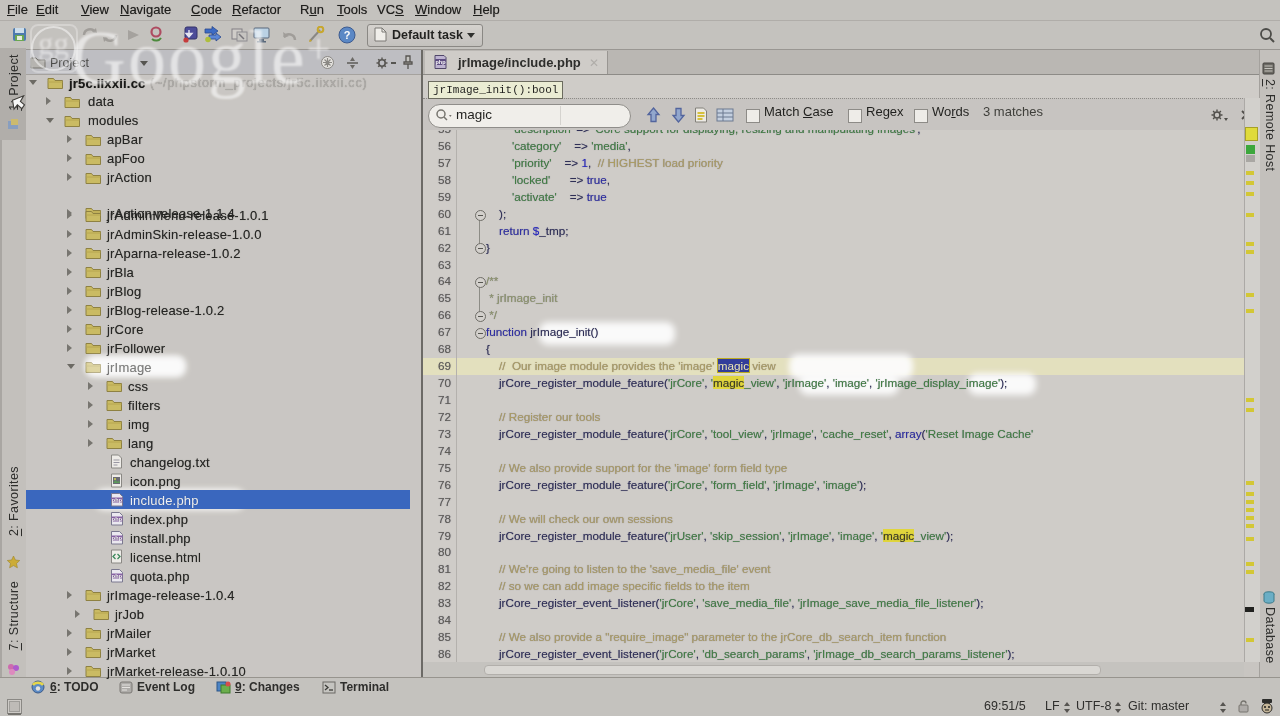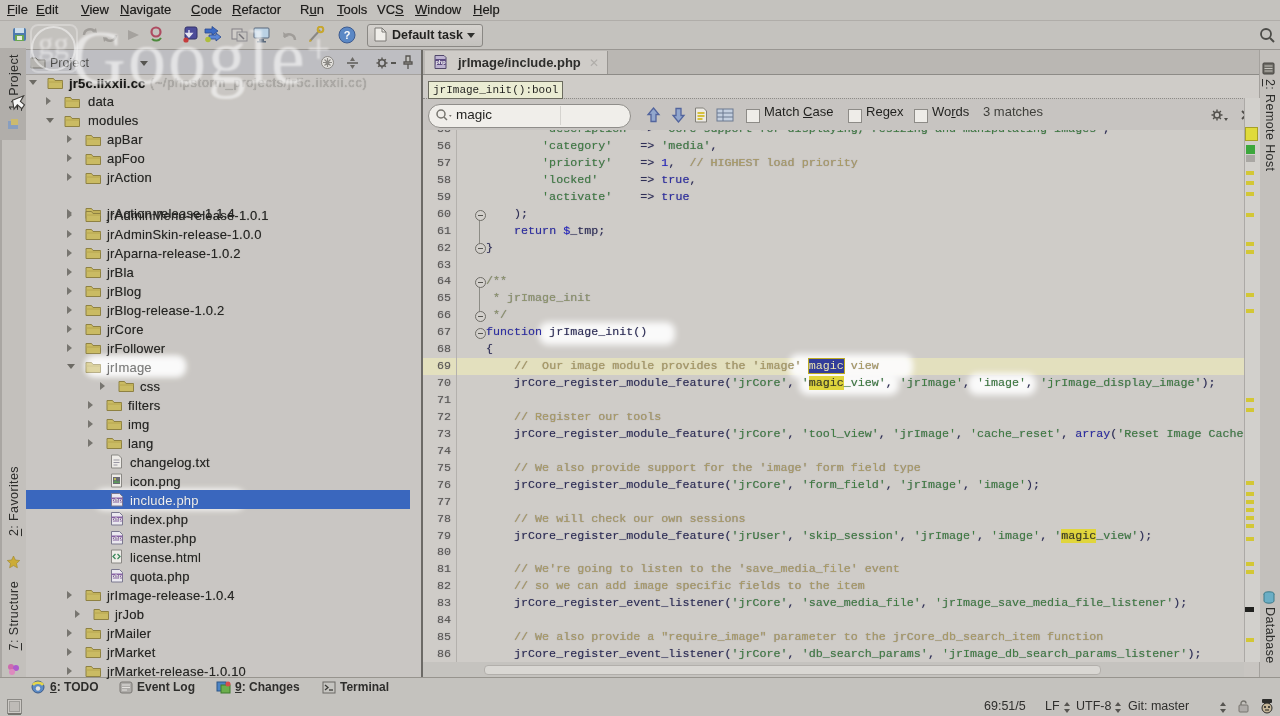--- a/index.html
+++ b/index.html
@@ -20,21 +20,21 @@
 #phead{left:26px;top:50px;width:395px;height:24px;background:#c0c0c4;border-bottom:1px solid #a6a39f}
 .trow{position:absolute;z-index:1;height:19px;display:flex;align-items:center;font-size:13px;letter-spacing:.2px;color:#232321;white-space:nowrap;text-shadow:0 0 0.7px rgba(35,35,33,.5)}
 .tw-c{width:0;height:0;border-left:5px solid #77756f;border-top:4px solid transparent;border-bottom:4px solid transparent;display:inline-block}
 .tw-e{width:0;height:0;border-top:5px solid #6b6963;border-left:4px solid transparent;border-right:4px solid transparent;display:inline-block}
 
 #tabbar{left:423px;top:50px;width:836px;height:24px;background:#bcb9b5;border-bottom:1px solid #8e8b87}
 #tabactive{left:425px;top:51px;width:182px;height:23px;background:#d2cfcb;border-right:1px solid #9a9793}
 #edstrip{left:423px;top:75px;width:836px;height:23px;background:#d2cfcb}
 #searchbar{left:423px;top:98px;width:836px;height:31px;background:#cac7c3;border-top:1px dotted #8e8b87;border-bottom:1px solid #94918d}
 #codearea{left:423px;top:130px;width:821px;height:532px;background:#d2cfcb;overflow:hidden}
-#codelines{position:absolute;top:-9px;left:0;font-family:Liberation Mono, monospace;font-size:11.7px;line-height:16.93px;white-space:pre;color:#2c2c55;text-shadow:0 0 0.8px rgba(38,38,80,.5)}
+#codelines{position:absolute;top:-9px;left:0;font-family:Liberation Sans, sans-serif;font-size:11.7px;line-height:16.93px;white-space:pre;color:#2c2c55;text-shadow:0 0 0.8px rgba(38,38,80,.5)}
 #codelines .ln{display:inline-block;width:28px;text-align:right;color:#5d5b55}
 #codelines .sp{display:inline-block;width:35px}
 .k{color:#2a2aa5}
 .s{color:#3e7e3e}
 .cm{color:#ae9e62}
 .doc{color:#8f9668}
 .nu{color:#2222c8}
 .hl{background:#e3d83a;color:#3c3c1e}
 .cur{background:#2f3b9c;color:#efeabc;box-shadow:0 0 0 1px #bfae20}
 #estripe{left:1244px;top:98px;width:15px;height:564px;background:#d5d3cf;border-left:1px solid #aeaba7}
@@ -312,21 +312,21 @@
 <div class="trow" style="left:0;top:357px;width:421px">
     <i class="tw-e" style="position:absolute;left:67px;top:7px"></i>
     <span style="position:absolute;left:85px;top:0;height:19px">
       <svg width="17" height="14" style="position:absolute;top:3px">
         <path d="M1 4.5V2.5h5.5l1.5 2h7.5v8H1z" fill="#cdbd62" stroke="#8f8140" stroke-width="1"></path>
         <path d="M1 6h14.5" stroke="#b8a84e" stroke-width="1"></path>
       </svg>
     </span>
     <span style="position:absolute;left:107px;top:2.5px">jrImage</span>
   </div>
-<div class="trow" style="left:12px;top:376px;width:421px">
+<div class="trow" style="left:0;top:376px;width:421px">
     <i class="tw-c" style="position:absolute;left:88px;top:5.5px"></i>
     <span style="position:absolute;left:106px;top:0;height:19px">
       <svg width="17" height="14" style="position:absolute;top:3px">
         <path d="M1 4.5V2.5h5.5l1.5 2h7.5v8H1z" fill="#cdbd62" stroke="#8f8140" stroke-width="1"></path>
         <path d="M1 6h14.5" stroke="#b8a84e" stroke-width="1"></path>
       </svg>
     </span>
     <span style="position:absolute;left:128px;top:2.5px">css</span>
   </div>
 <div class="trow" style="left:0;top:395px;width:421px">
@@ -402,21 +402,21 @@
     <span style="position:absolute;left:130px;top:2.5px">index.php</span>
   </div>
 <div class="trow" style="left:0;top:528px;width:421px">
     <span style="position:absolute;left:110px;top:0;height:19px">
       <svg width="14" height="15" style="position:absolute;top:2px">
         <path d="M1.5 1.5h8l3 3v9.5h-11z" fill="#efedf4" stroke="#7a7890"></path>
         <rect x="1.5" y="5.5" width="11" height="5" rx="1" fill="#8a62a8"></rect>
         <text x="7" y="9.6" text-anchor="middle" font-size="5.5" fill="#fff" font-family="Liberation Sans" font-weight="bold">php</text>
       </svg>
     </span>
-    <span style="position:absolute;left:130px;top:2.5px">master.php</span>
+    <span style="position:absolute;left:130px;top:2.5px">install.php</span>
   </div>
 <div class="trow" style="left:0;top:547px;width:421px">
     <span style="position:absolute;left:110px;top:0;height:19px">
       <svg width="13" height="15" style="position:absolute;top:2px">
         <path d="M1.5 1h10v13h-10z" fill="#f2f0ec" stroke="#8a8884"></path>
         <path d="M5.5 5L3 7.5 5.5 10M7.5 5L10 7.5 7.5 10" stroke="#3a8a5a" stroke-width="1.3" fill="none"></path>
       </svg>
     </span>
     <span style="position:absolute;left:130px;top:2.5px">license.html</span>
   </div>

